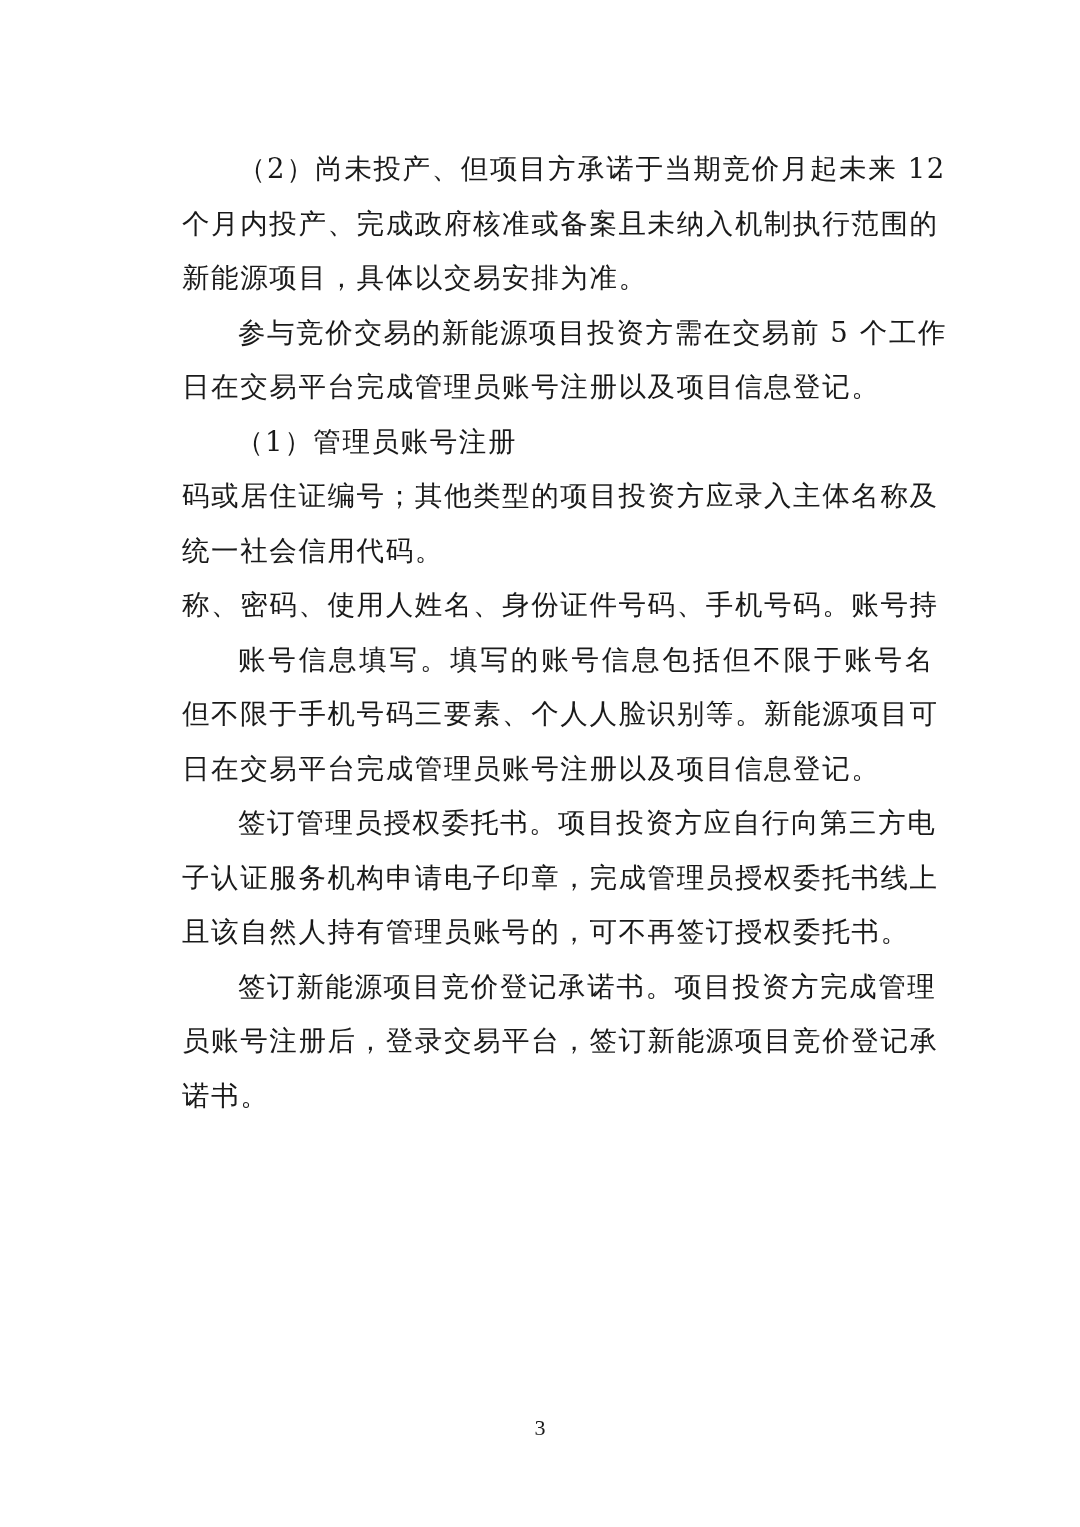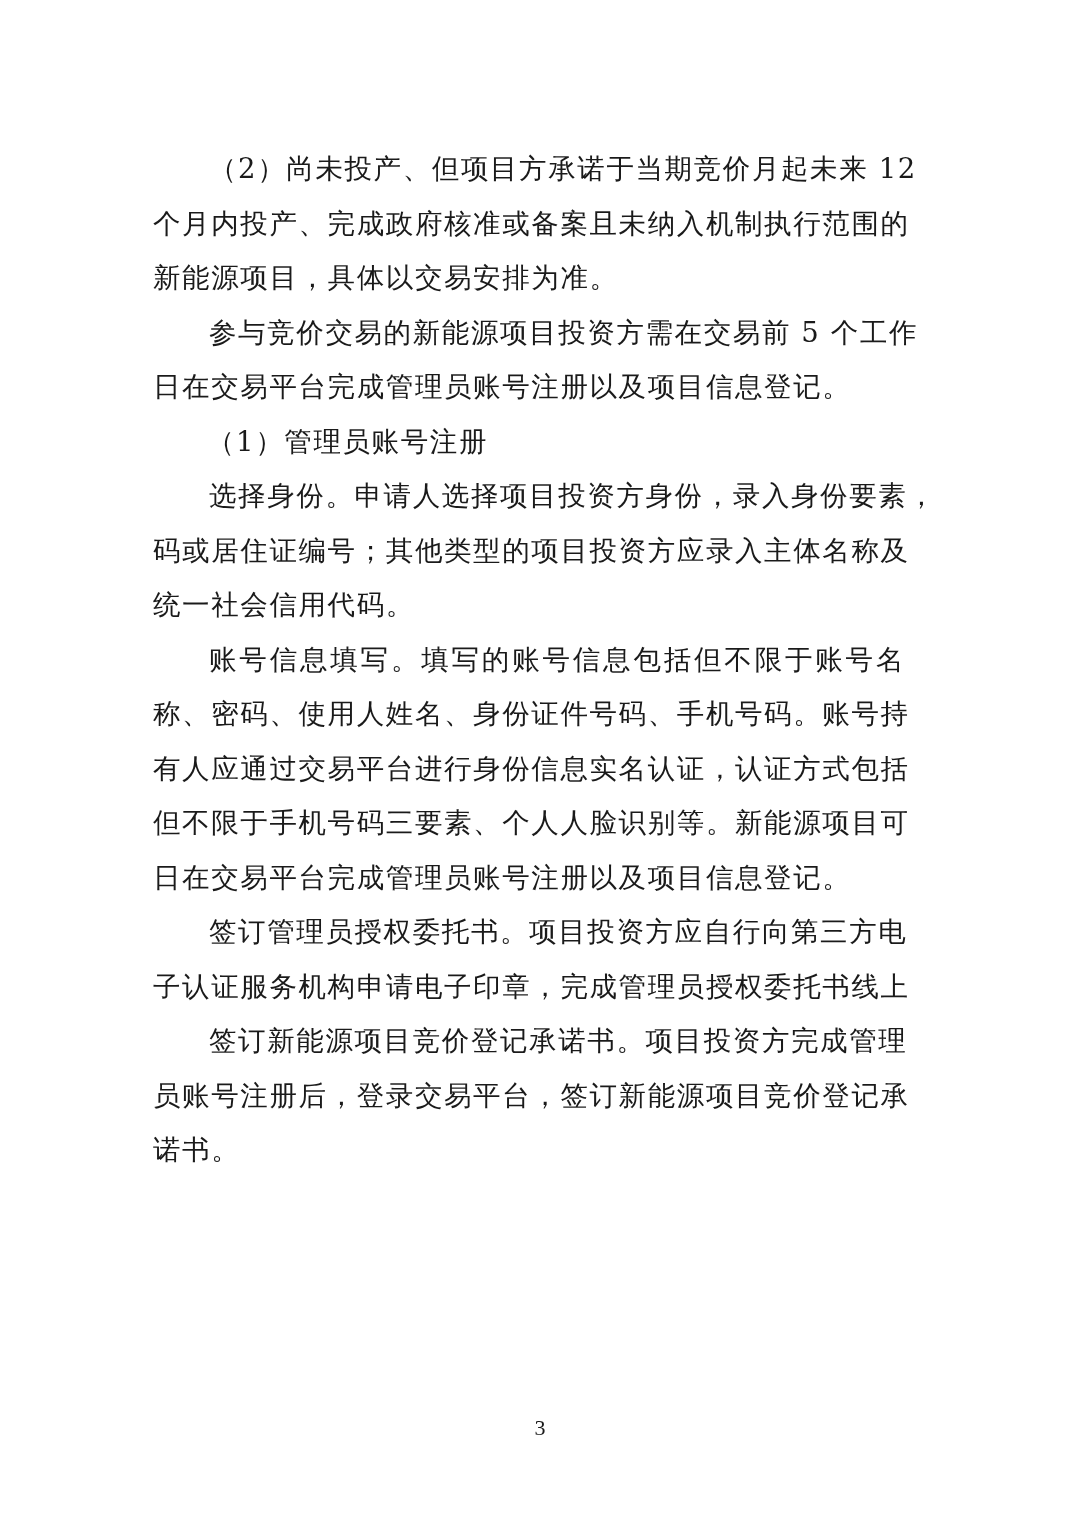--- a/index.html
+++ b/index.html
@@ -10,21 +10,21 @@
     body {
       width: 1080px;
       height: 1527px;
       position: relative;
       overflow: hidden;
       font-family: "DejaVu Serif", "Liberation Serif", serif;
       color: #1a1a1a;
     }
     .page {
       position: absolute;
-      left: 153px;
+      left: 182px;
       top: 141px;
       width: 752px;
     }
     .line {
       height: 54.5px;
       line-height: 54.5px;
       font-size: 27.5px;
       white-space: nowrap;
       letter-spacing: 1.6px;
       text-align: justify;
@@ -69,36 +69,35 @@
   <div>
     <div class="line indent">参与竞价交易的新能源项目投资方需在交易前 5 个工作</div>
     <div class="line last">日在交易平台完成管理员账号注册以及项目信息登记。</div>
   </div>
 
   <div>
     <div class="line last subheading">（1）管理员账号注册</div>
   </div>
 
   <div>
-    <div class="line indent">选择身份。申请人选择项目投资方身份，录入身份要素，</div>
     <div class="line">码或居住证编号；其他类型的项目投资方应录入主体名称及</div>
     <div class="line last">统一社会信用代码。</div>
   </div>
 
   <div>
+    <div class="line">称、密码、使用人姓名、身份证件号码、手机号码。账号持</div>
     <div class="line indent">账号信息填写。填写的账号信息包括但不限于账号名</div>
-    <div class="line">称、密码、使用人姓名、身份证件号码、手机号码。账号持</div>
-    <div class="line">有人应通过交易平台进行身份信息实名认证，认证方式包括</div>
     <div class="line">但不限于手机号码三要素、个人人脸识别等。新能源项目可</div>
     <div class="line last">日在交易平台完成管理员账号注册以及项目信息登记。</div>
   </div>
 
   <div>
     <div class="line indent">签订管理员授权委托书。项目投资方应自行向第三方电</div>
     <div class="line">子认证服务机构申请电子印章，完成管理员授权委托书线上</div>
+    <div class="line last">且该自然人持有管理员账号的，可不再签订授权委托书。</div>
   </div>
 
   <div>
     <div class="line indent">签订新能源项目竞价登记承诺书。项目投资方完成管理</div>
     <div class="line">员账号注册后，登录交易平台，签订新能源项目竞价登记承</div>
     <div class="line last">诺书。</div>
   </div>
 
 </div>
 

